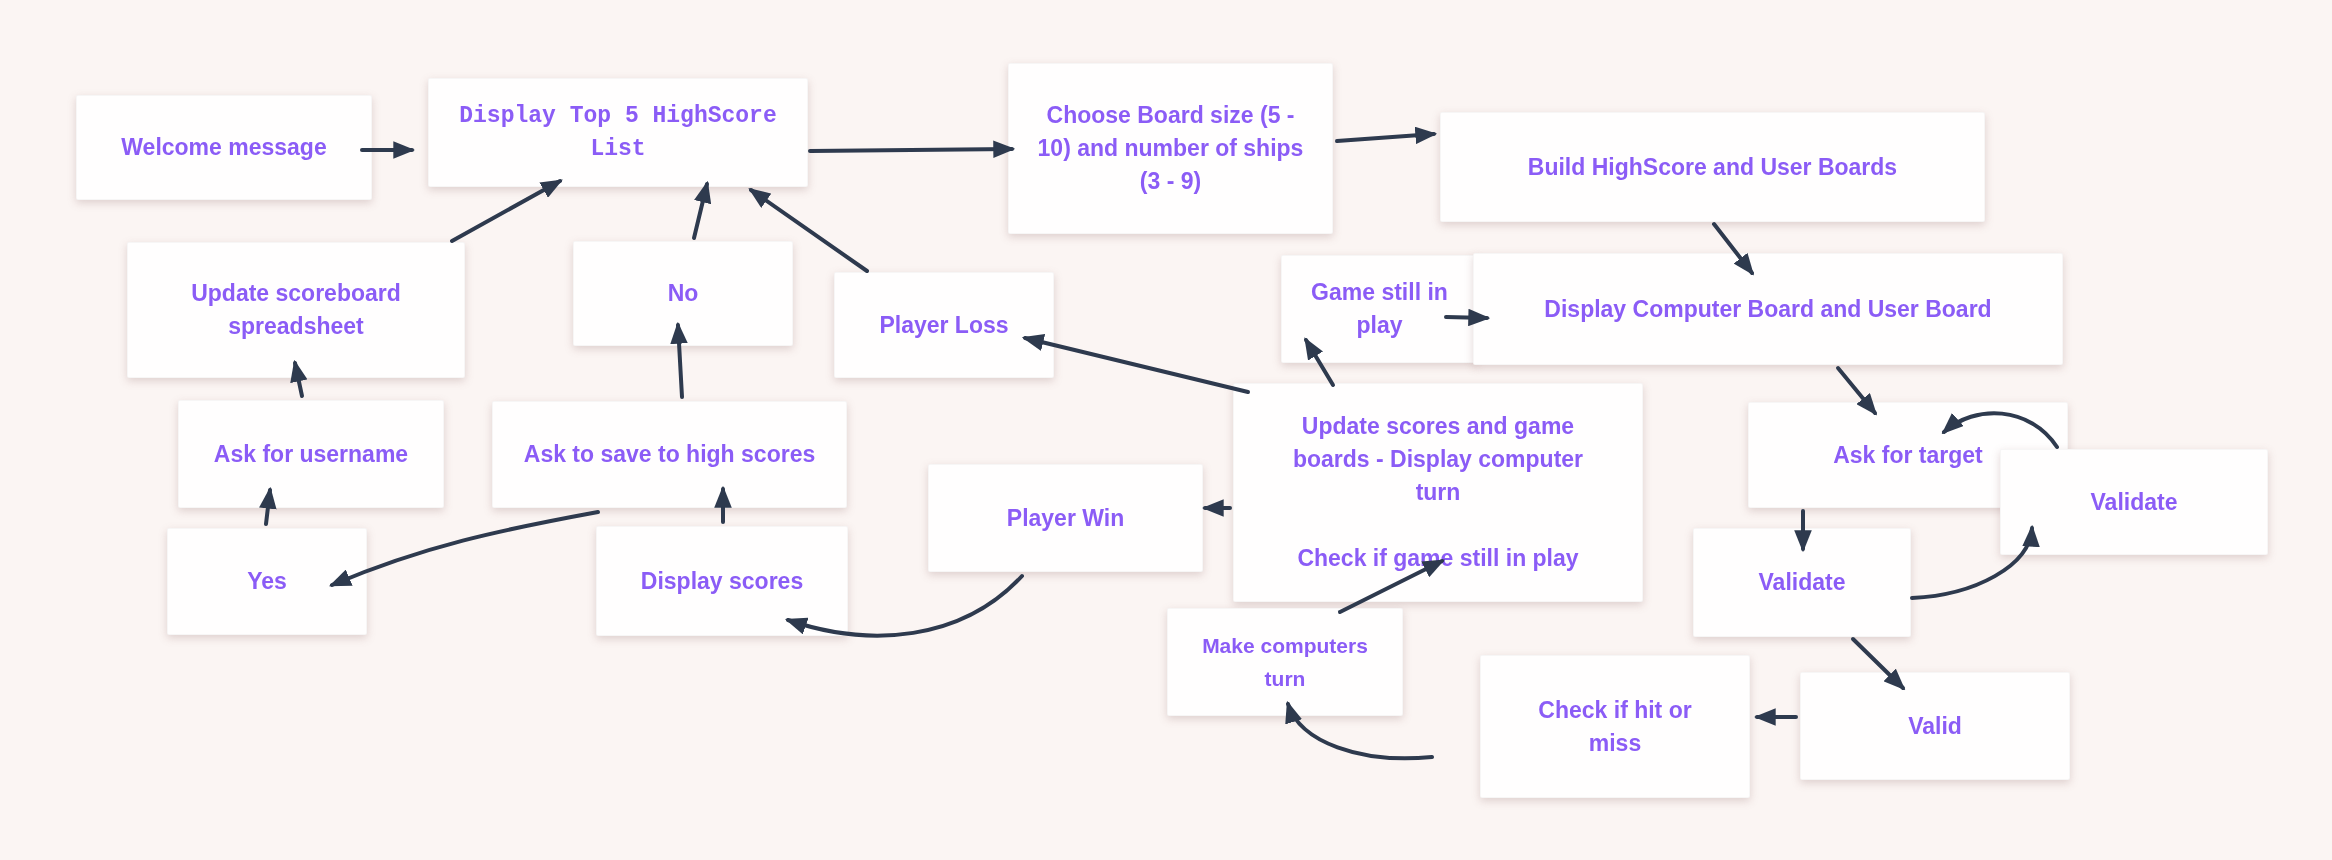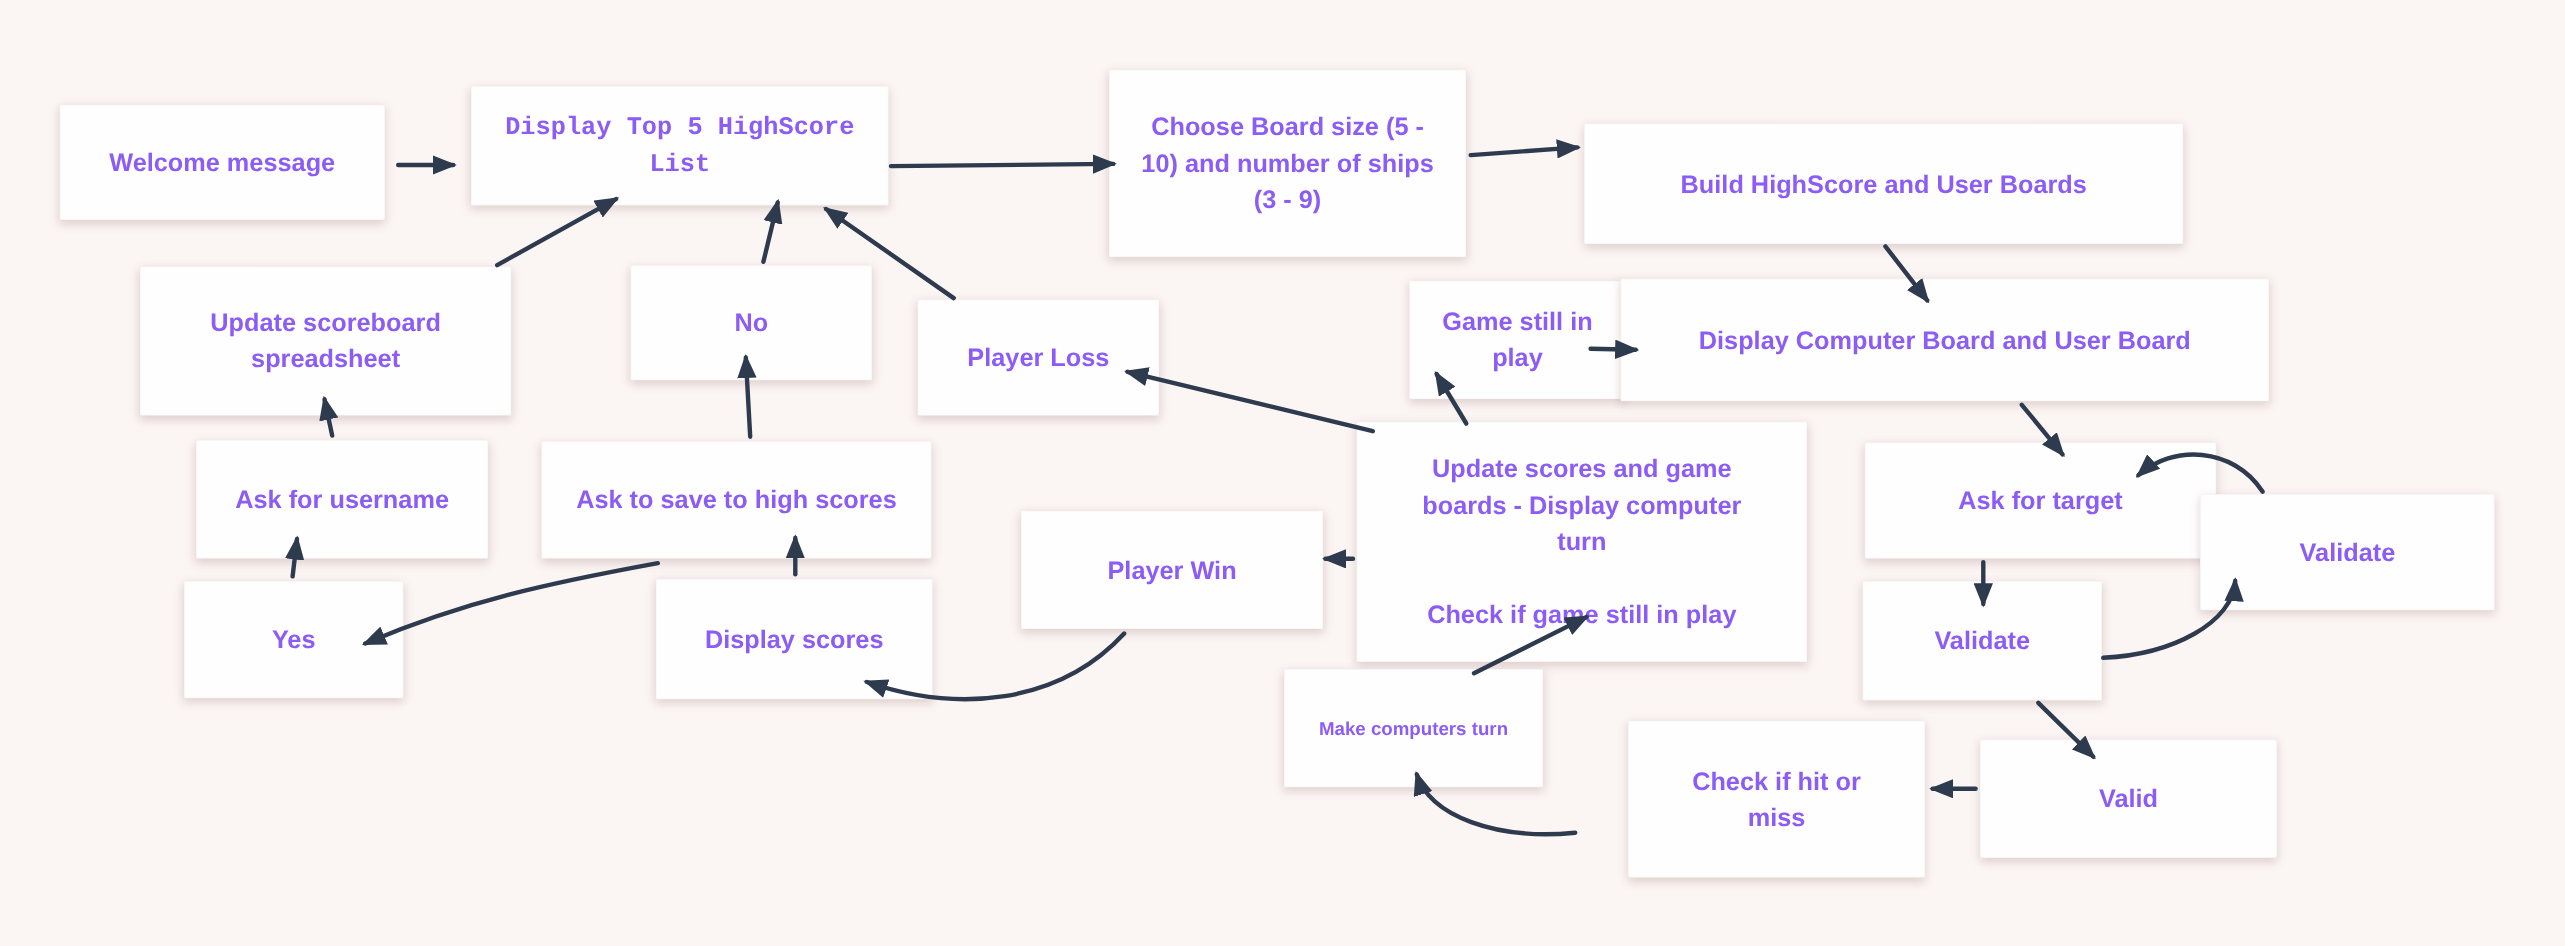--- a/index.html
+++ b/index.html
@@ -50,21 +50,21 @@
     stroke: #2e3a4e;
     stroke-width: 4;
     stroke-linecap: round;
   }
 </style>
 </head>
 <body>
 
 <div id="canvas">
   <div id="node-layer">
-      <div class="node" style="left: 54px; top: 95px; width: 296px; height: 105px;">
+      <div class="node" style="left: 76px; top: 95px; width: 296px; height: 105px;">
         <div>Welcome message</div>
       </div>
       <div class="node" style="left: 428px; top: 78px; width: 380px; height: 109px; font-family: Liberation Mono, monospace;">
         <div>Display Top 5 HighScore List</div>
       </div>
       <div class="node" style="left: 1008px; top: 63px; width: 325px; height: 171px;">
         <div class="nline">Choose Board size (5 -</div>
         <div class="nline">10) and number of ships</div>
         <div class="nline">(3 - 9)</div>
       </div>
@@ -93,39 +93,39 @@
       <div class="node" style="left: 492px; top: 401px; width: 355px; height: 107px;">
         <div>Ask to save to high scores</div>
       </div>
       <div class="node" style="left: 1233px; top: 383px; width: 410px; height: 219px;">
         <div class="nline">Update scores and game</div>
         <div class="nline">boards - Display computer</div>
         <div class="nline">turn</div>
         <div class="nline">&nbsp;</div>
         <div class="nline">Check if game still in play</div>
       </div>
-      <div class="node" style="left: 1695px; top: 402px; width: 320px; height: 106px;">
+      <div class="node" style="left: 1748px; top: 402px; width: 320px; height: 106px;">
         <div>Ask for target</div>
       </div>
       <div class="node" style="left: 2000px; top: 449px; width: 268px; height: 106px;">
         <div>Validate</div>
       </div>
       <div class="node" style="left: 167px; top: 528px; width: 200px; height: 107px;">
         <div>Yes</div>
       </div>
       <div class="node" style="left: 596px; top: 526px; width: 252px; height: 110px;">
         <div>Display scores</div>
       </div>
       <div class="node" style="left: 928px; top: 464px; width: 275px; height: 108px;">
         <div>Player Win</div>
       </div>
       <div class="node" style="left: 1693px; top: 528px; width: 218px; height: 109px;">
         <div>Validate</div>
       </div>
-      <div class="node" style="left: 1167px; top: 608px; width: 236px; height: 108px; font-size: 17px;">
+      <div class="node" style="left: 1167px; top: 608px; width: 236px; height: 108px; font-size: 21px;">
         <div>Make computers turn</div>
       </div>
       <div class="node" style="left: 1480px; top: 655px; width: 270px; height: 143px;">
         <div class="nline">Check if hit or</div>
         <div class="nline">miss</div>
       </div>
       <div class="node" style="left: 1800px; top: 672px; width: 270px; height: 108px;">
         <div>Valid</div>
       </div>
     </div>

